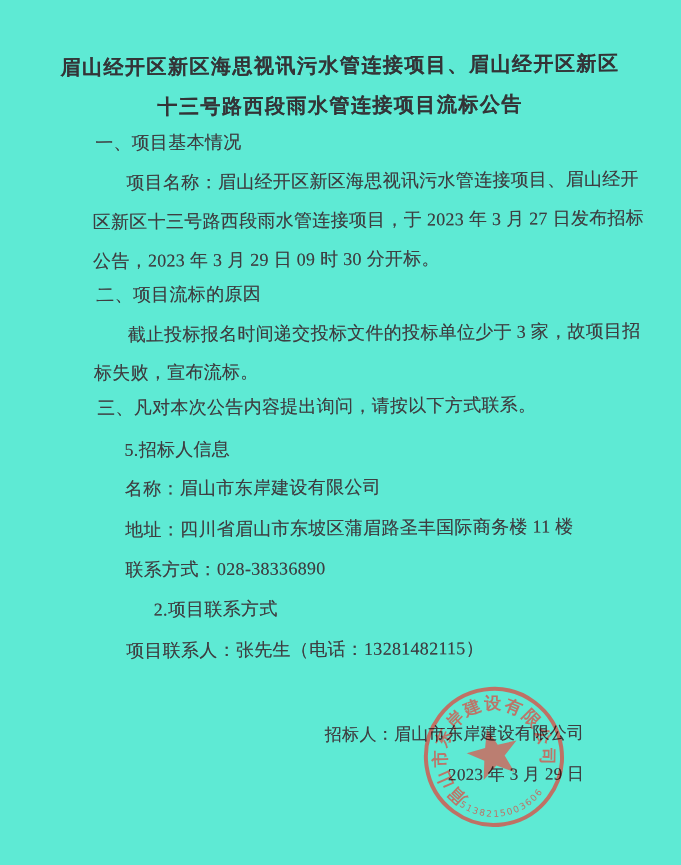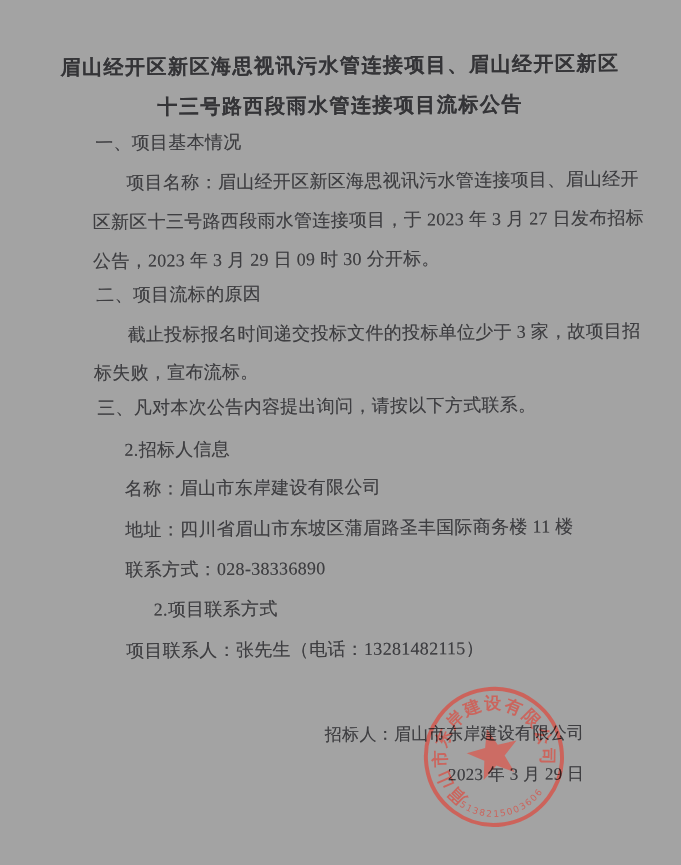--- a/index.html
+++ b/index.html
@@ -1,20 +1,20 @@
 <!DOCTYPE html>
 <html><head>
 <meta charset="utf-8">
 <style>
   html,body{margin:0;padding:0;background:#e8e8e8;}
   .page{
     position:relative;
     width:681px;height:865px;
     margin:0 auto;
-    background:#a3a3a3;
+    background:#5eead4;
     overflow:hidden;
     font-family:"Liberation Serif","DejaVu Serif",serif;
     color:#3f3f42;
   }
   .content{
     position:absolute;inset:0;
     transform:rotate(-0.45deg);
     transform-origin:95px 130px;
   }
   .line{
@@ -77,21 +77,21 @@
     <div class="line ind l2">项目名称：眉山经开区新区海思视讯污水管连接项目、眉山经开</div>
     <div class="line m l3">区新区十三号路西段雨水管连接项目，于 2023 年 3 月 27 日发布招标</div>
     <div class="line m l4">公告，2023 年 3 月 29 日 09 时 30 分开标。</div>
 
     <div class="line h l5">二、项目流标的原因</div>
     <div class="line ind l6">截止投标报名时间递交投标文件的投标单位少于 3 家，故项目招</div>
     <div class="line m l7">标失败，宣布流标。</div>
 
     <div class="line h l8">三、凡对本次公告内容提出询问，请按以下方式联系。</div>
 
-    <div class="line sub l9">2.招标人信息</div>
+    <div class="line sub l9">5.招标人信息</div>
     <div class="line sub l10">名称：眉山市东岸建设有限公司</div>
     <div class="line sub l11">地址：四川省眉山市东坡区蒲眉路圣丰国际商务楼 11 楼</div>
     <div class="line sub l12">联系方式：028-38336890</div>
     <div class="line sub l13">2.项目联系方式</div>
     <div class="line sub l14">项目联系人：张先生（电话：13281482115）</div>
 
     <div class="line sig1">招标人：眉山市东岸建设有限公司</div>
     <div class="line sig2">2023 年 3 月 29 日</div>
 
     <svg class="seal" viewBox="0 0 148 152" xmlns="http://www.w3.org/2000/svg">

